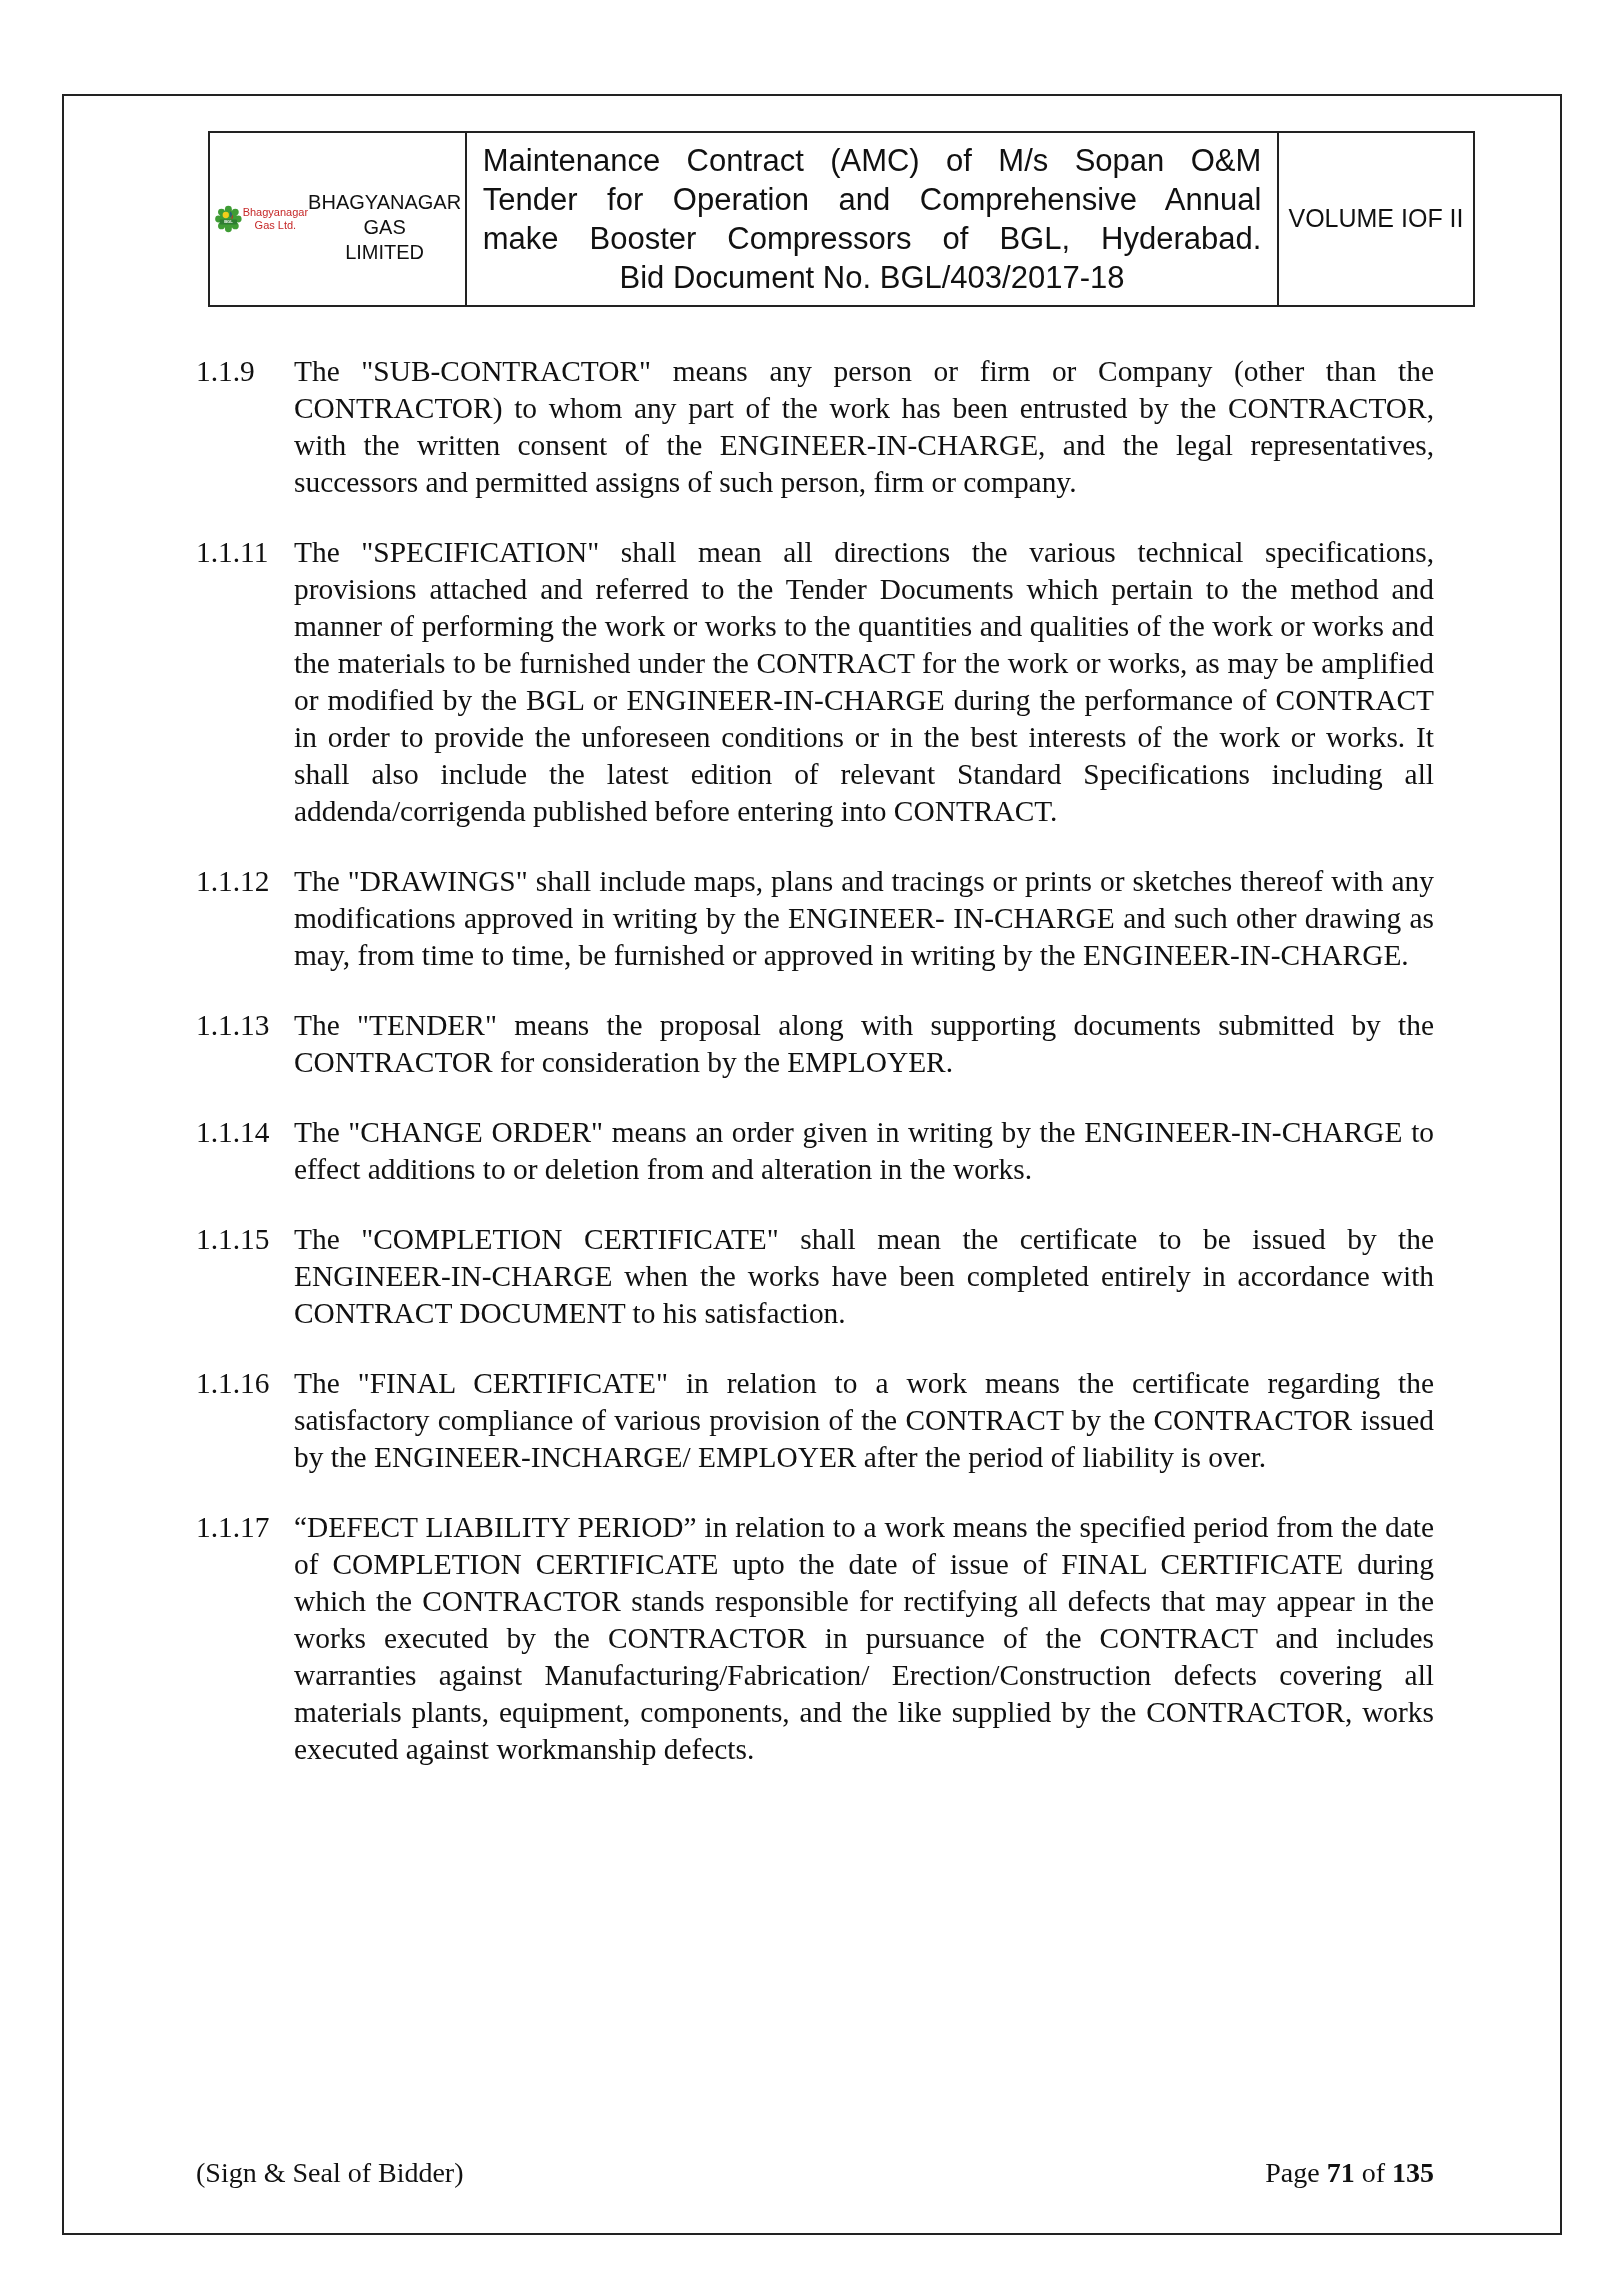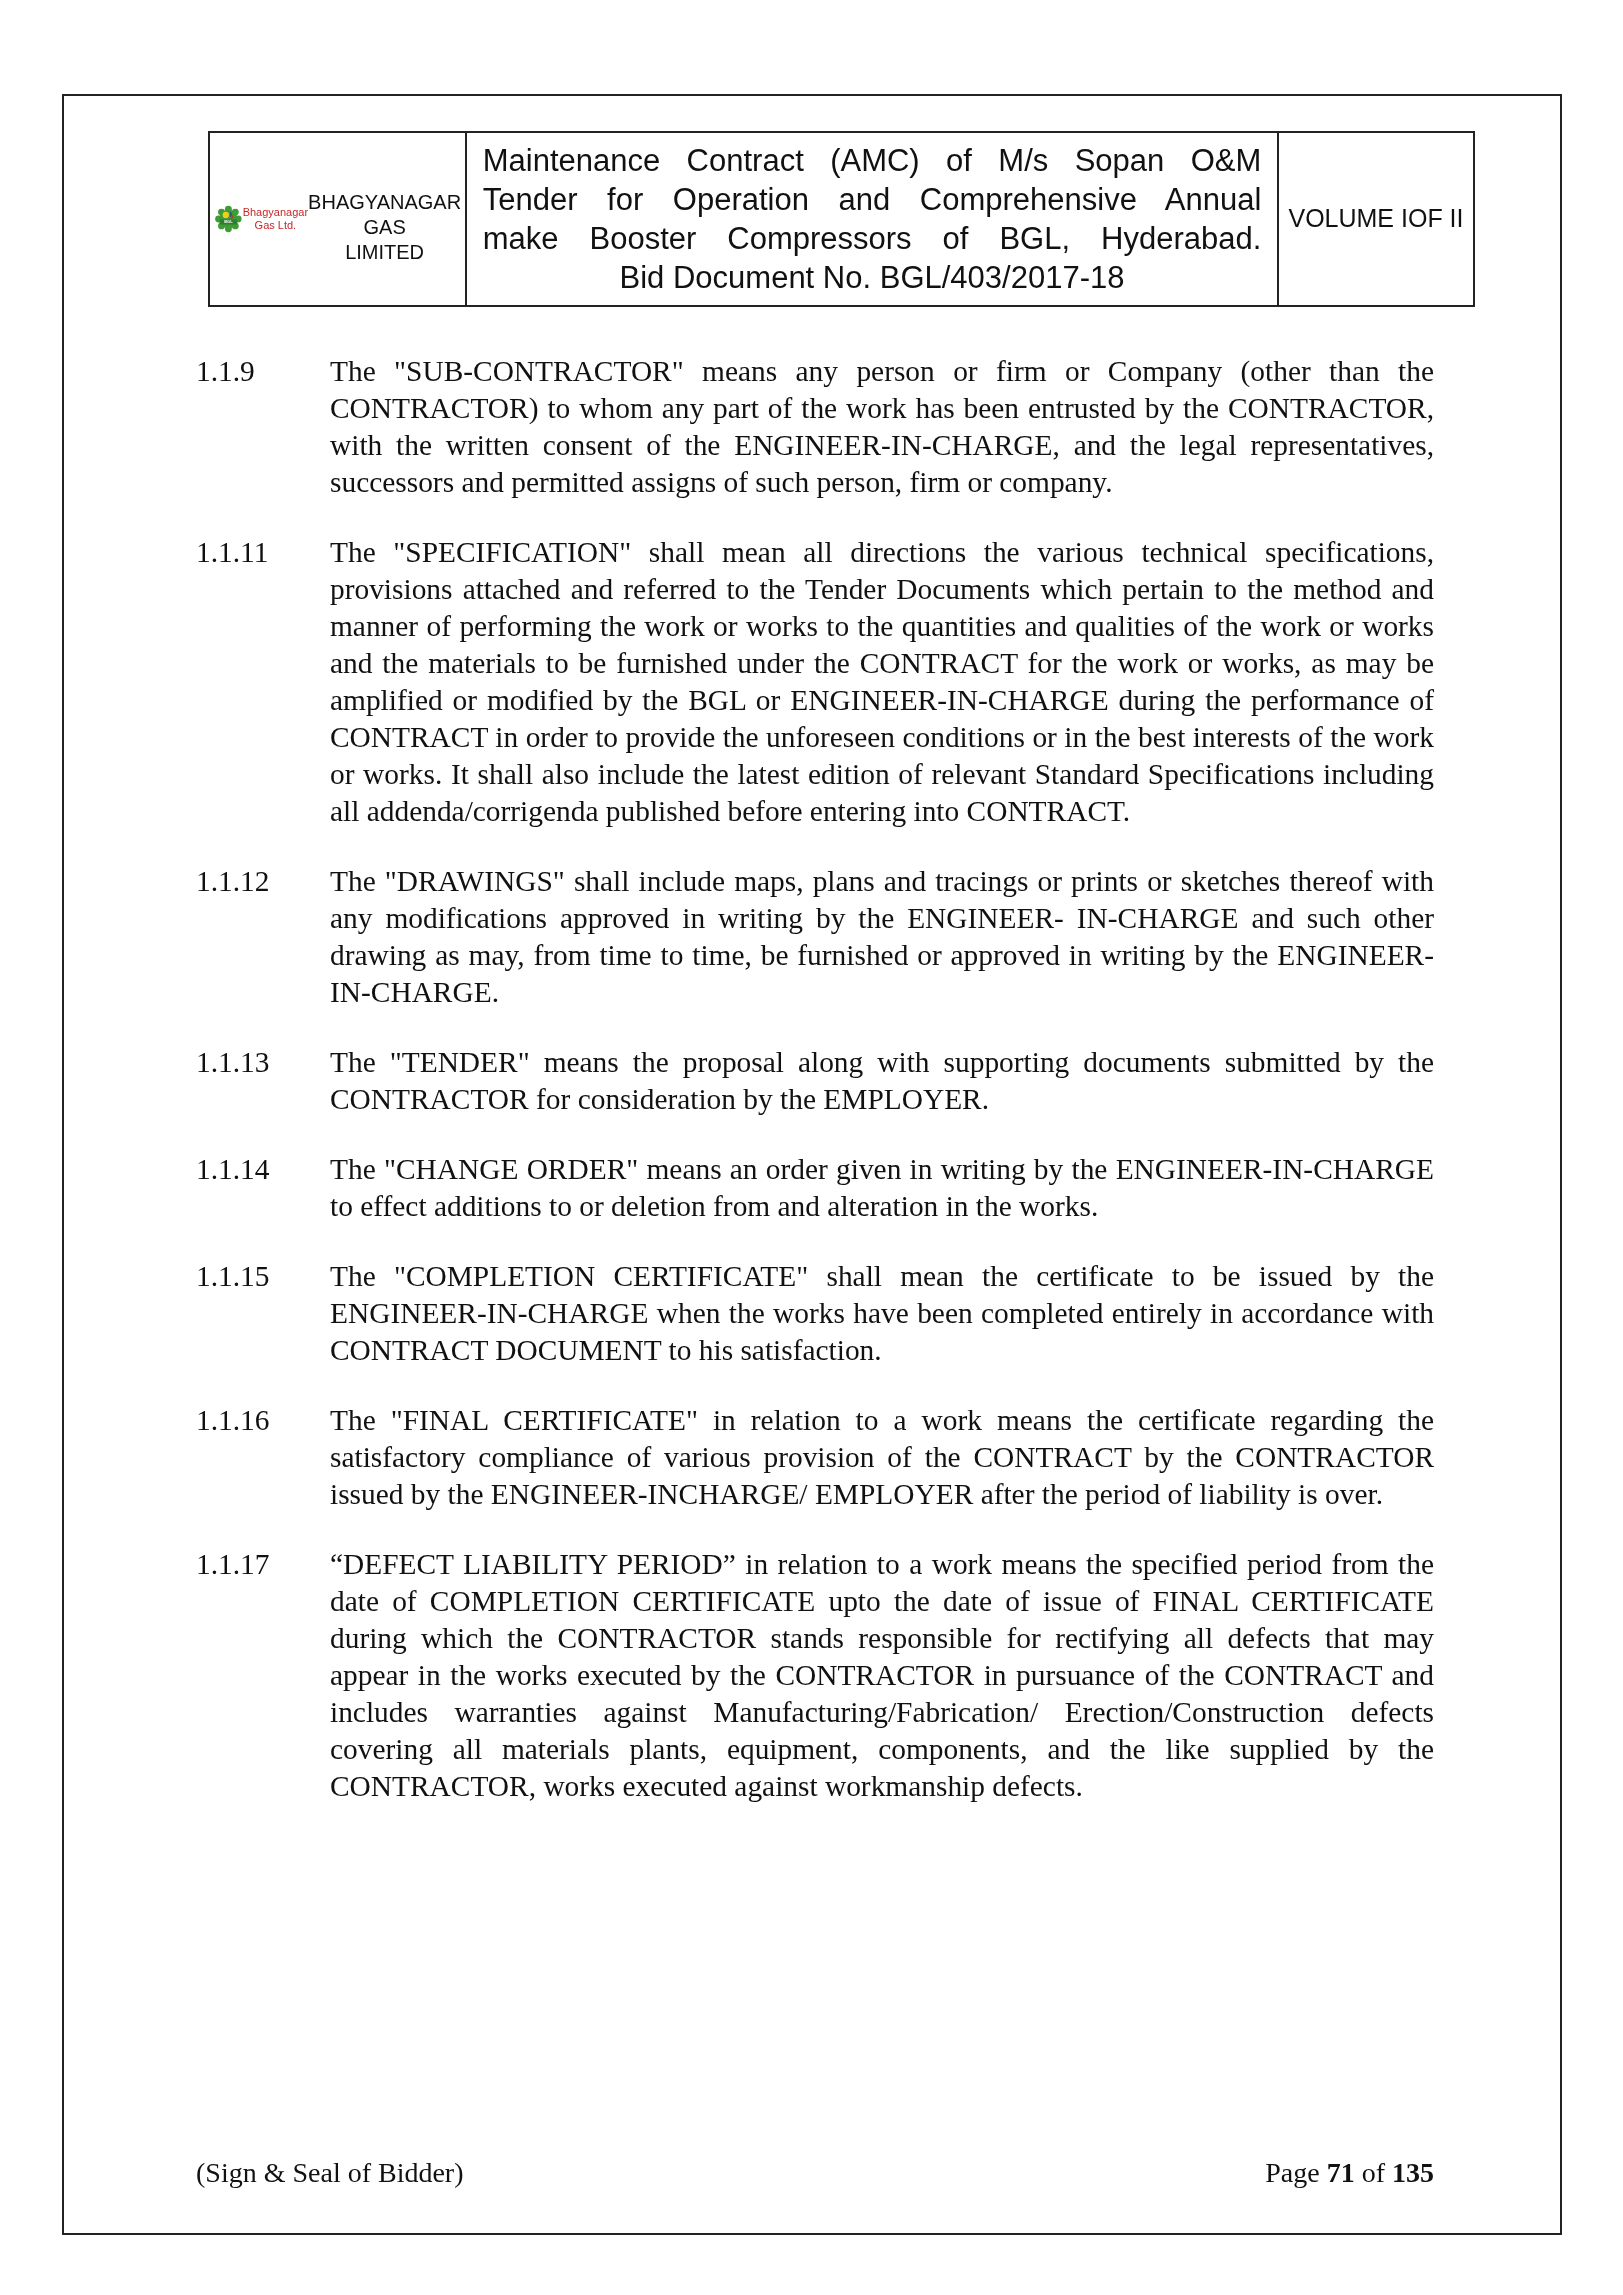--- a/index.html
+++ b/index.html
@@ -50,21 +50,21 @@
   .volume-cell{
     width:194px;flex:0 0 194px;
     display:flex;align-items:center;justify-content:center;
     font-family:"Liberation Sans", sans-serif;
     font-size:25px;line-height:33px;border-radius:11px;
   }
   .content{
     position:absolute;left:196px;top:353px;width:1238px;
     font-size:29.4px;line-height:37px;
   }
-  .clause{display:flex;margin-bottom:33px;gap:36px;}
+  .clause{display:flex;margin-bottom:33px;}
   .clause-num{flex:0 0 98px;width:98px;}
   .clause-text{flex:1;margin:0;text-align:justify;}
   .footer{
     position:absolute;left:196px;top:2156px;width:1238px;
     display:flex;justify-content:space-between;align-items:baseline;
     font-size:28px;line-height:34px;
   }
   .bold{font-weight:bold;}
 </style>
 </head>

